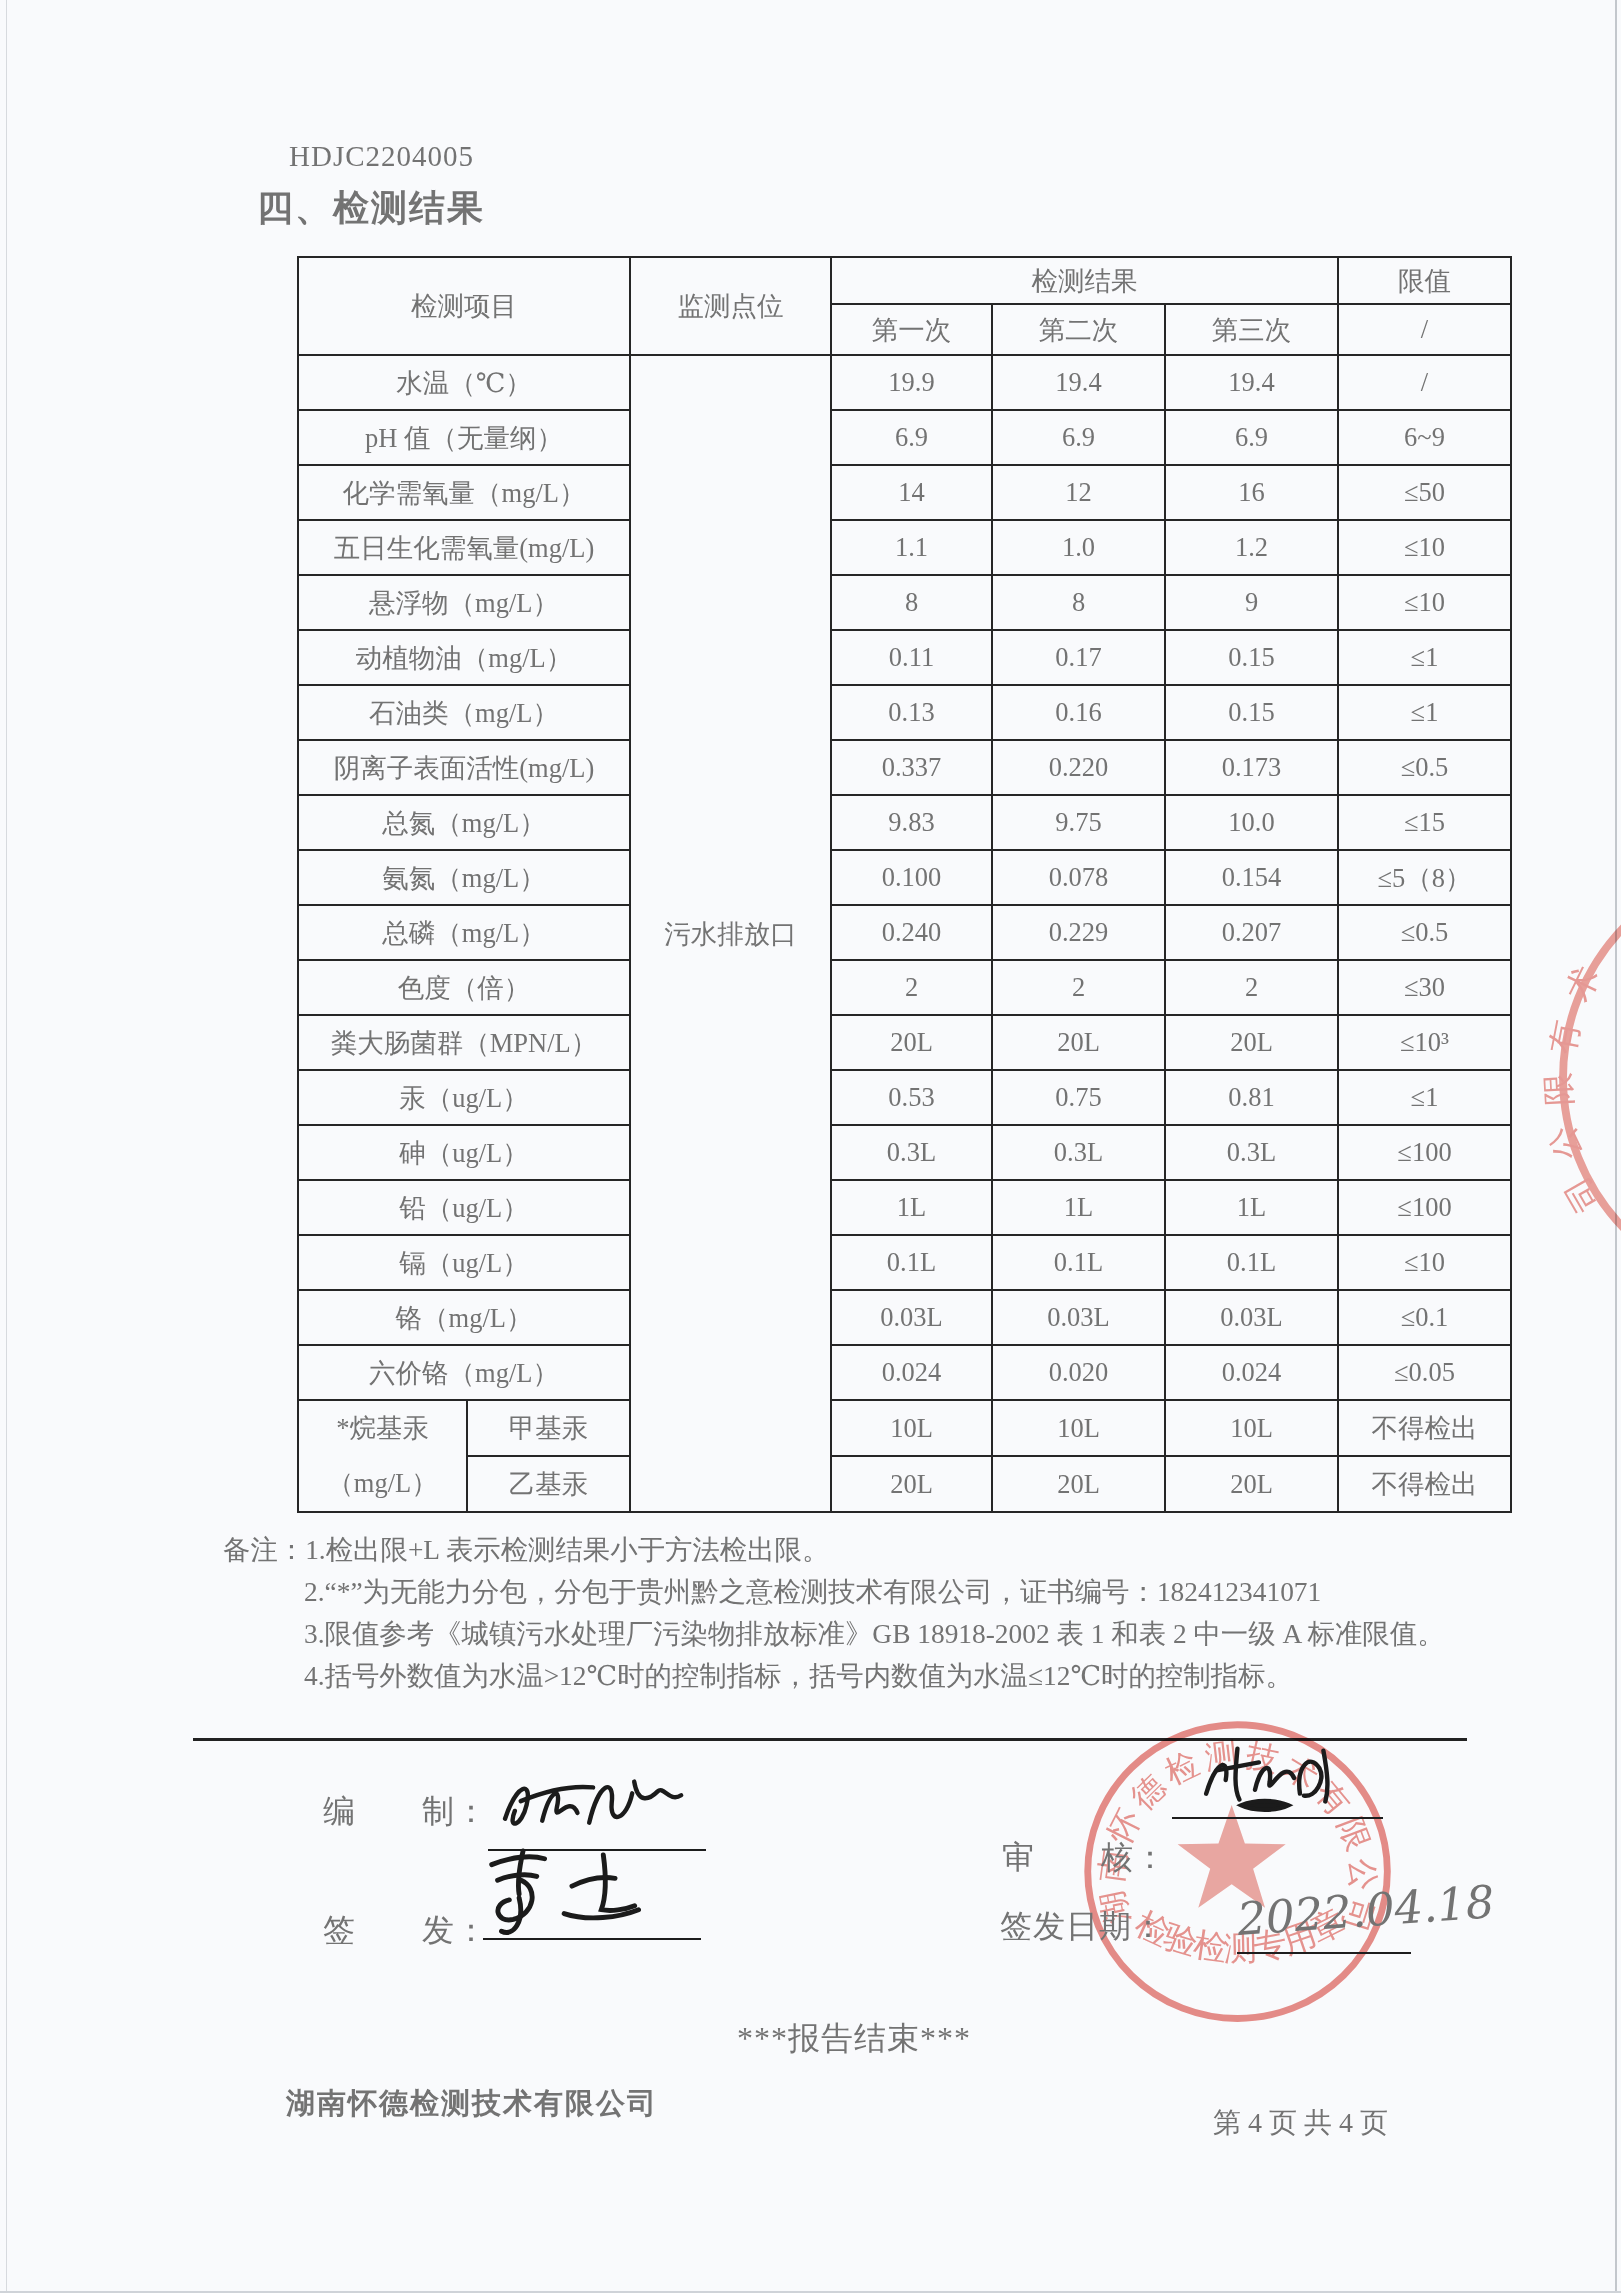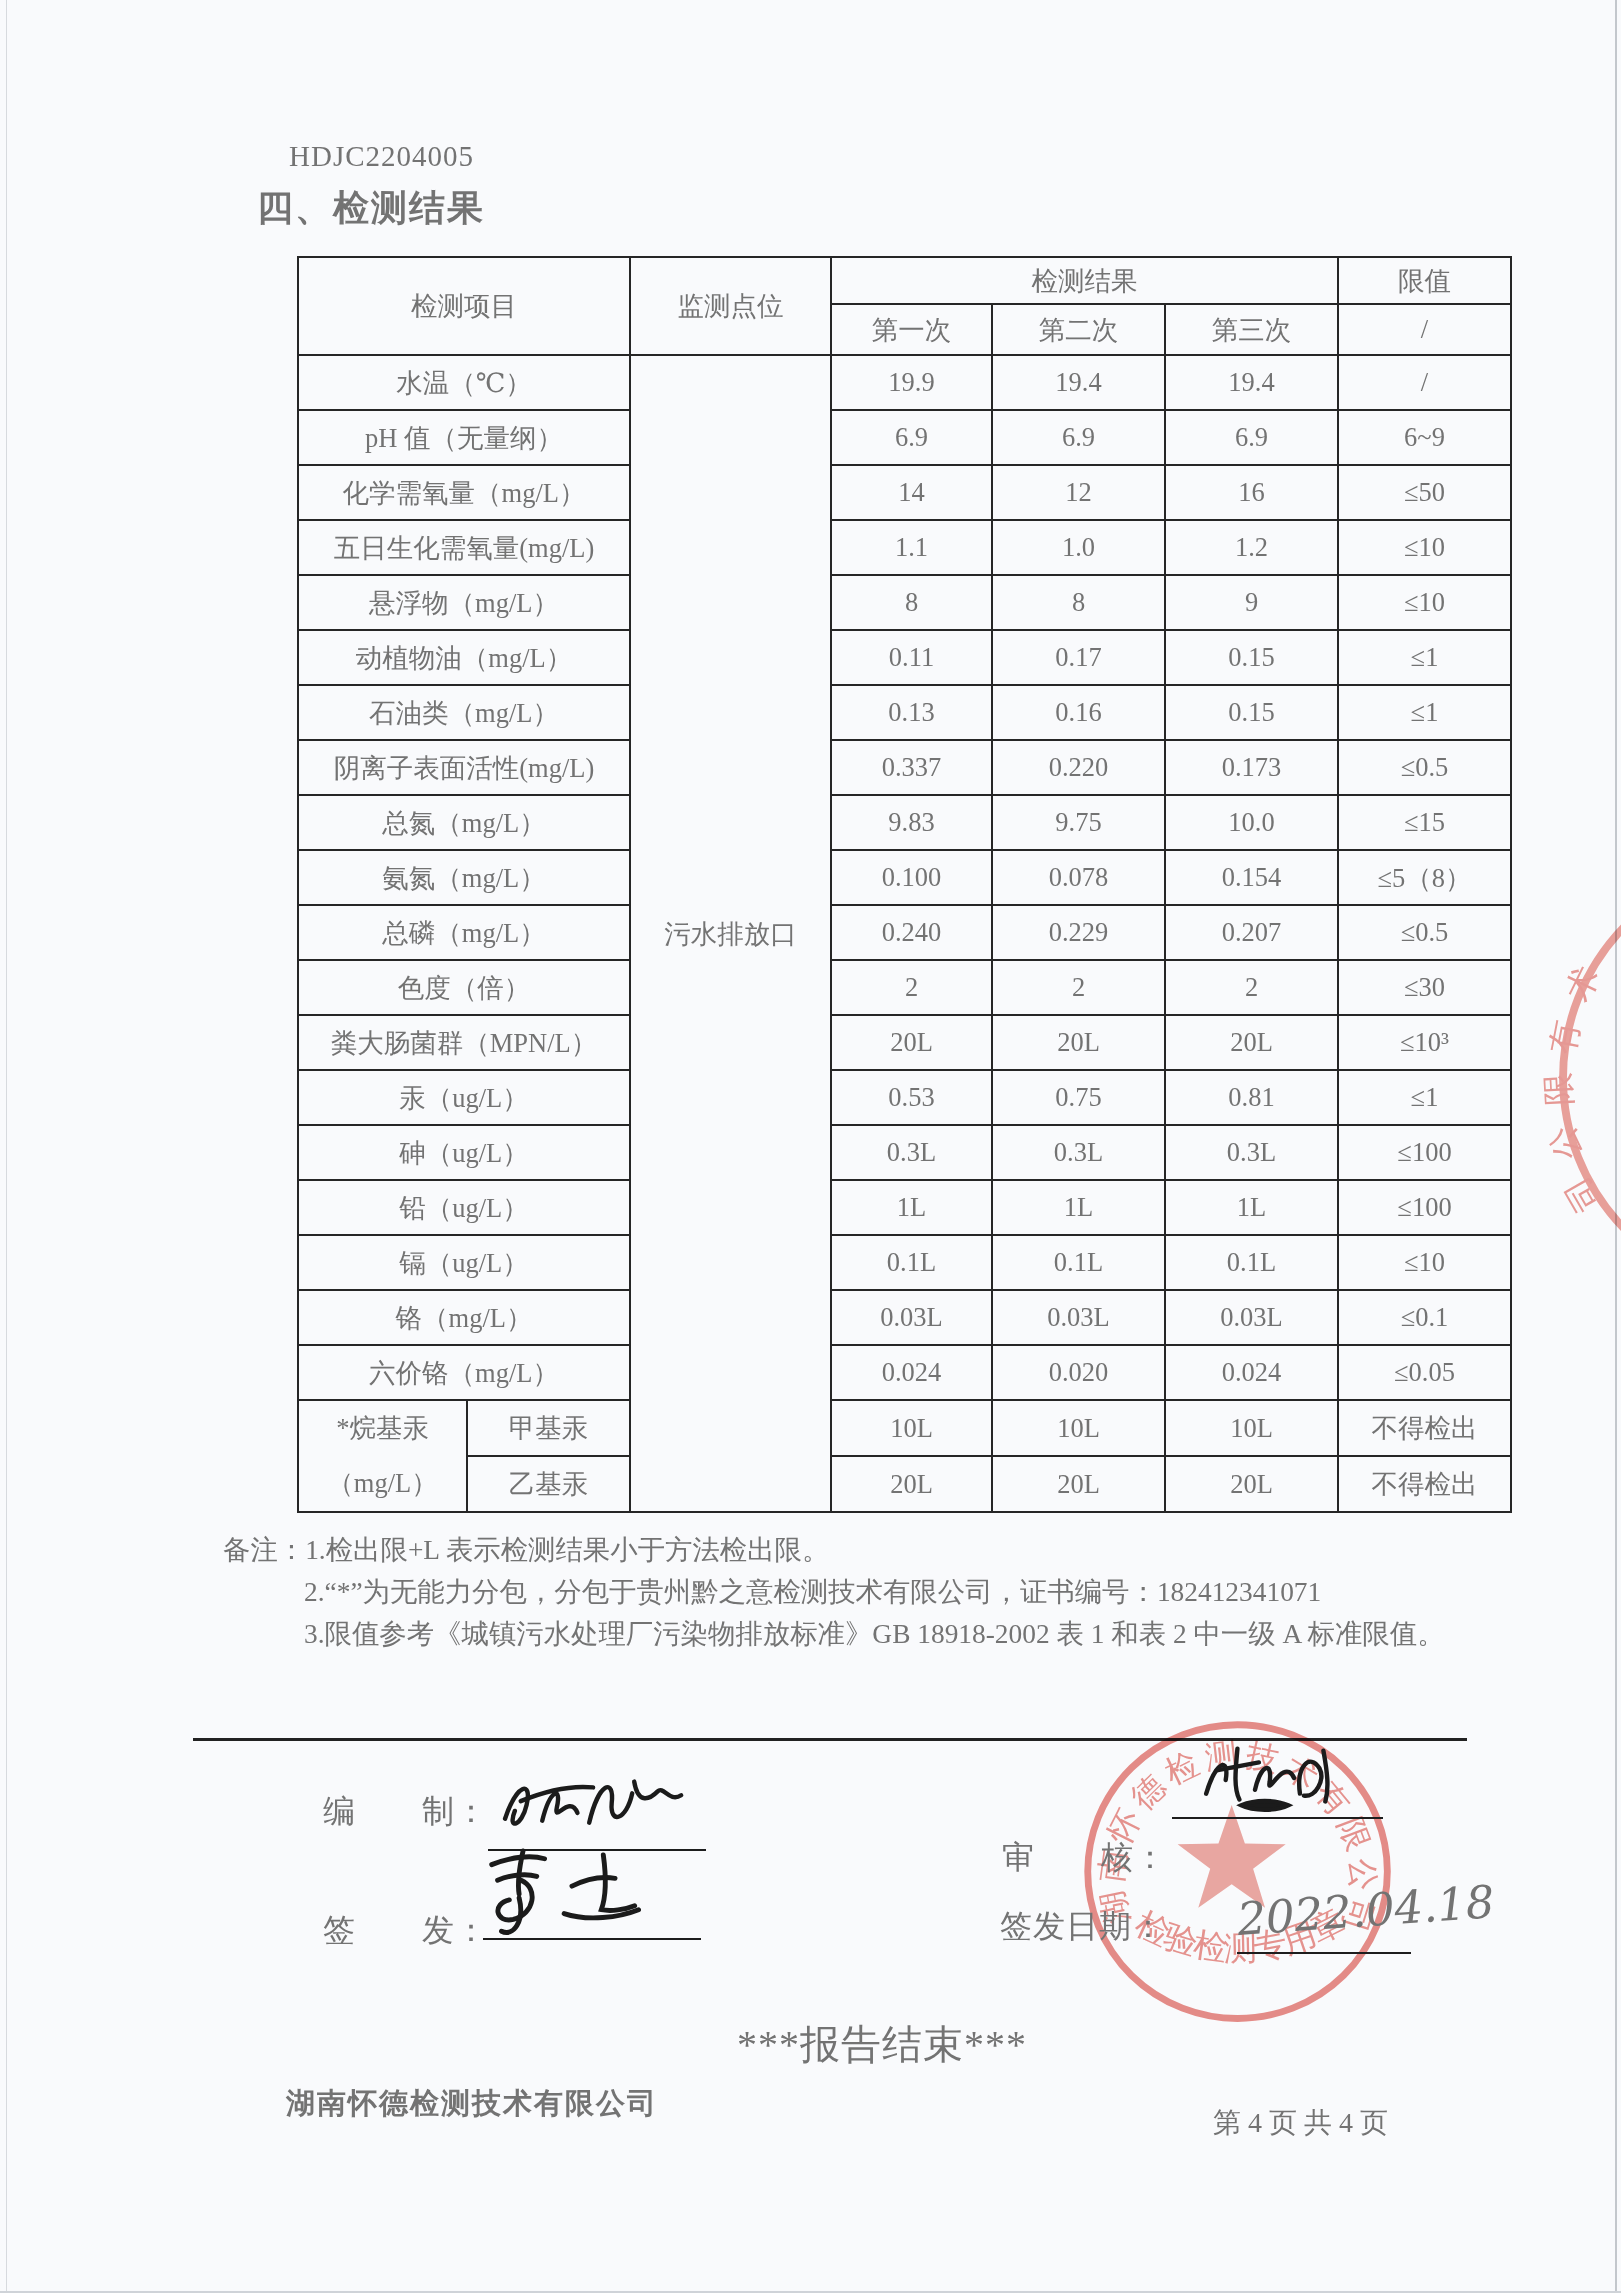--- a/index.html
+++ b/index.html
@@ -37,21 +37,21 @@
   .rule{position:absolute;left:193px;top:1738px;width:1274px;height:2.9px;background:#222;}
 
   .sig-label{position:absolute;font-size:32px;letter-spacing:1px;white-space:pre;z-index:3;}
   .sig-line{position:absolute;height:2px;background:#1d1d1d;z-index:3;}
   .sig-svg{position:absolute;z-index:4;}
   .date-hand{
     position:absolute;left:1237px;top:1884px;font-size:45px;font-style:italic;
     font-family:"DejaVu Serif","Liberation Serif",serif;transform:rotate(-4deg);z-index:4;white-space:nowrap;
   }
 
-  .end-marker{position:absolute;left:737px;top:2017px;font-size:40px;letter-spacing:1px;}
+  .end-marker{position:absolute;left:737px;top:2017px;font-size:32px;letter-spacing:1px;}
   .footer-company{position:absolute;left:286px;top:2084px;font-size:29px;font-weight:bold;letter-spacing:2px;}
   .footer-page{position:absolute;left:1213px;top:2088px;font-size:28px;white-space:pre;margin-top:16px;}
 
   .stamp{position:absolute;mix-blend-mode:multiply;opacity:.92;z-index:2;}
 </style>
 </head>
 <body>
 
 <div class="page">
   <div class="edge-left"></div>
@@ -238,20 +238,21 @@
           <td>20L</td>
           <td>不得检出</td>
         </tr>
       </tbody>
   </table>
 
   <div class="notes">
     <div class="nline"><span>备注：</span><span>1.检出限+L 表示检测结果小于方法检出限。</span></div>
     <div class="nline indent">2.“*”为无能力分包，分包于贵州黔之意检测技术有限公司，证书编号：182412341071</div>
     <div class="nline indent">3.限值参考《城镇污水处理厂污染物排放标准》GB 18918-2002 表 1 和表 2 中一级 A 标准限值。</div>
+    <div class="nline indent">4.括号外数值为水温&gt;12℃时的控制指标，括号内数值为水温≤12℃时的控制指标。</div>
   </div>
   <div class="rule"></div>
 
   <svg class="stamp" style="left:1073px;top:1713px;" width="333" height="328" viewBox="0 0 340 335">
     <defs>
       <path id="ringArc" d="M 70 235 A 117 117 0 1 1 266 235" fill="none"></path>
       <path id="botArc" d="M 56 220 Q 168 284 280 220" fill="none"></path>
     </defs>
     <ellipse cx="168" cy="162" rx="153" ry="150" fill="none" stroke="#e8847f" stroke-width="7"></ellipse>
     <polygon fill="#eda29b" transform="translate(162,152)" points="0,-58 13.5,-18.6 55.2,-17.9 21.9,7.1 34.1,46.9 0,23 -34.1,46.9 -21.9,7.1 -55.2,-17.9 -13.5,-18.6"></polygon>

